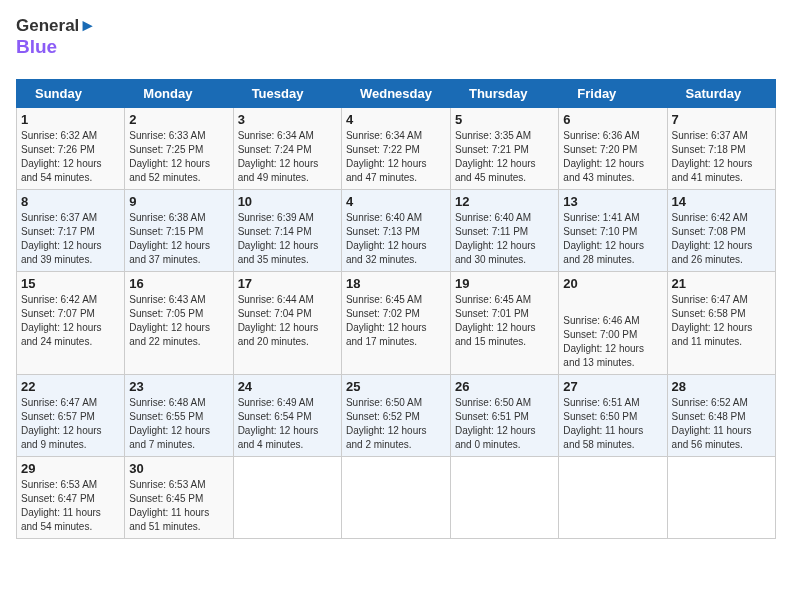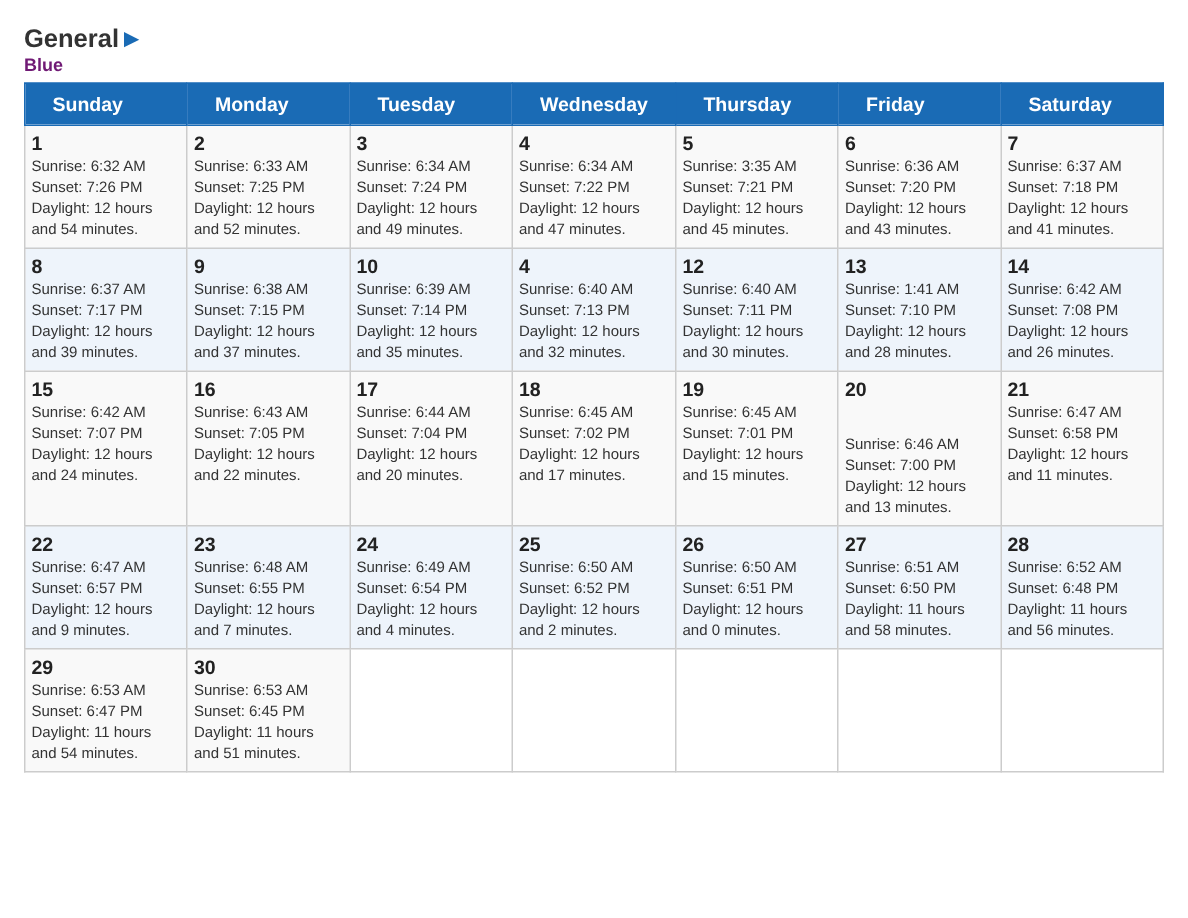--- a/index.html
+++ b/index.html
@@ -7,21 +7,21 @@
       font-family: Arial, sans-serif;
       background: #fff;
       width: 792px;
       min-height: 612px;
       padding: 16px;
     }
     .header {
       display: flex;
       justify-content: space-between;
       align-items: center;
-      margin-bottom: 4px;
+      margin-bottom: 20px;
     }
     .logo {
       display: flex;
       align-items: center;
       gap: 4px;
     }
     .title-block {
       text-align: right;
     }
     .calendar-title {
@@ -77,21 +77,21 @@
       background: #fff !important;
     }
   </style>
 </head>
 <body>
 
 <div class="header">
   <div class="logo">
   <div style="line-height:1.2; font-family:Arial,sans-serif;">
     <div style="font-size:17px;font-weight:bold;color:#333;">General<span style="color:#1a6bb5;">►</span></div>
-    <div style="font-size:12px;font-weight:bold;color:#701a75;">Blue</div>
+    <div style="font-size:19px;font-weight:bold;color:#8b5cf6;">Blue</div>
   </div>
 </div>
   <div class="title-block">
     <div class="calendar-title"></div>
     <div class="subtitle"></div>
   </div>
 </div>
 
 <table>
   <thead>

